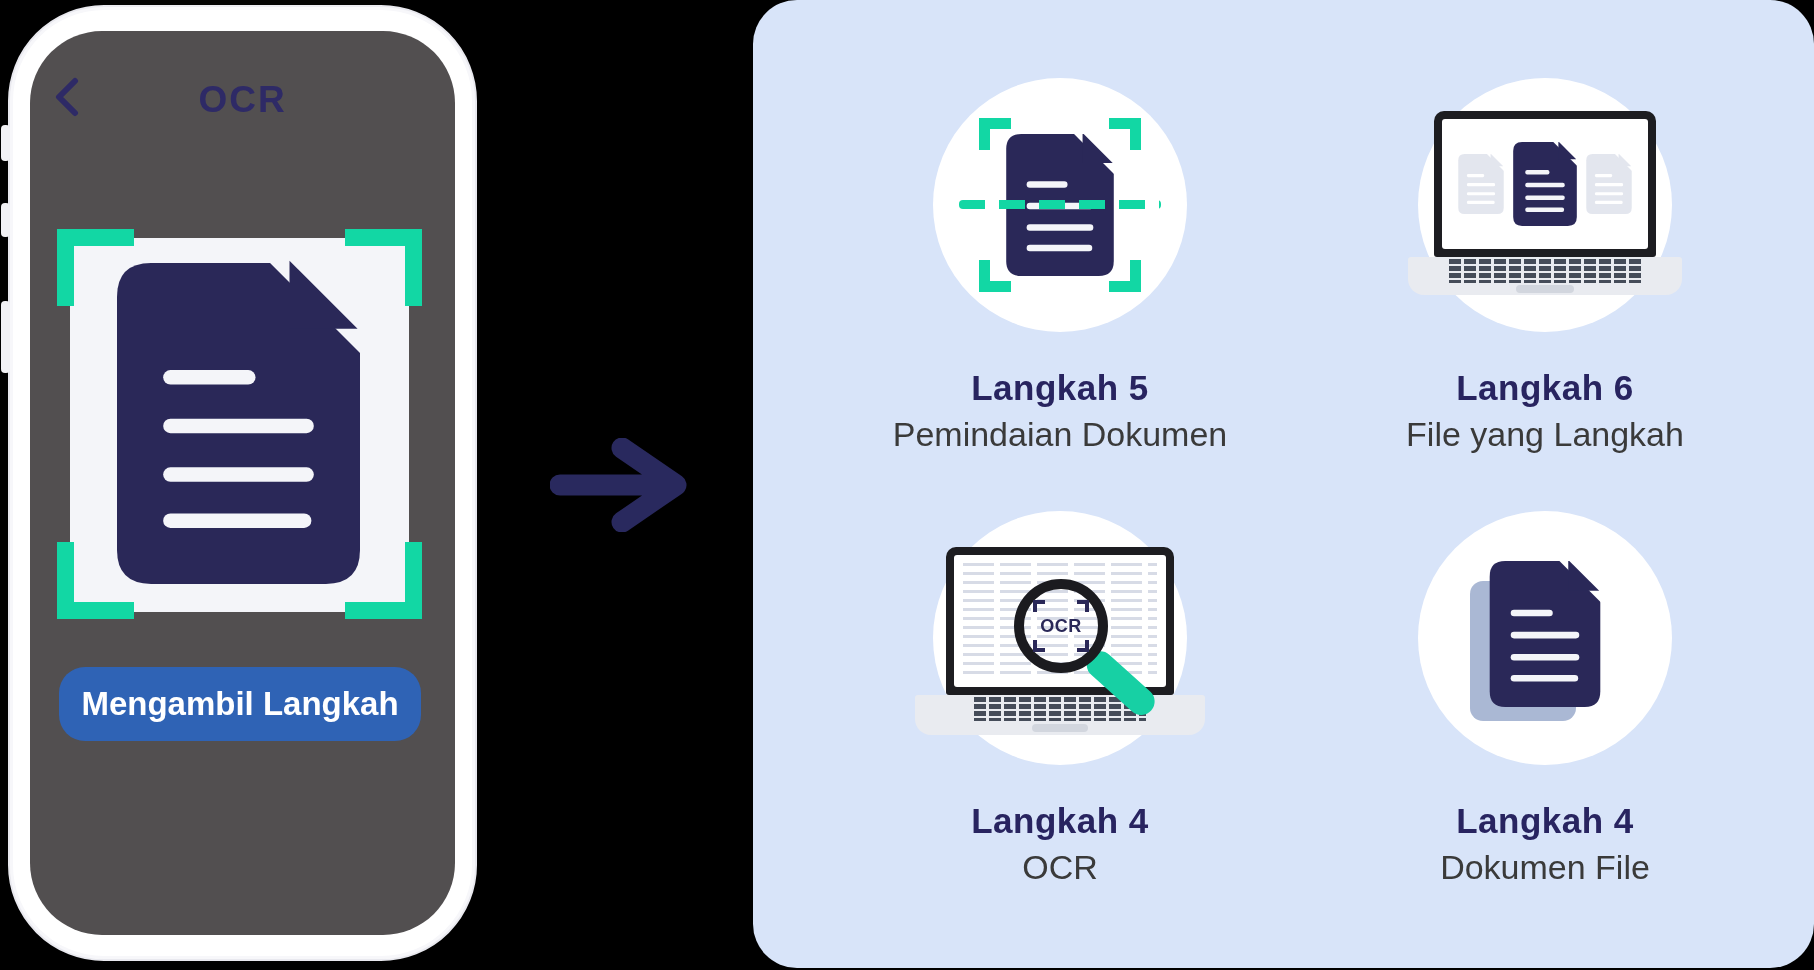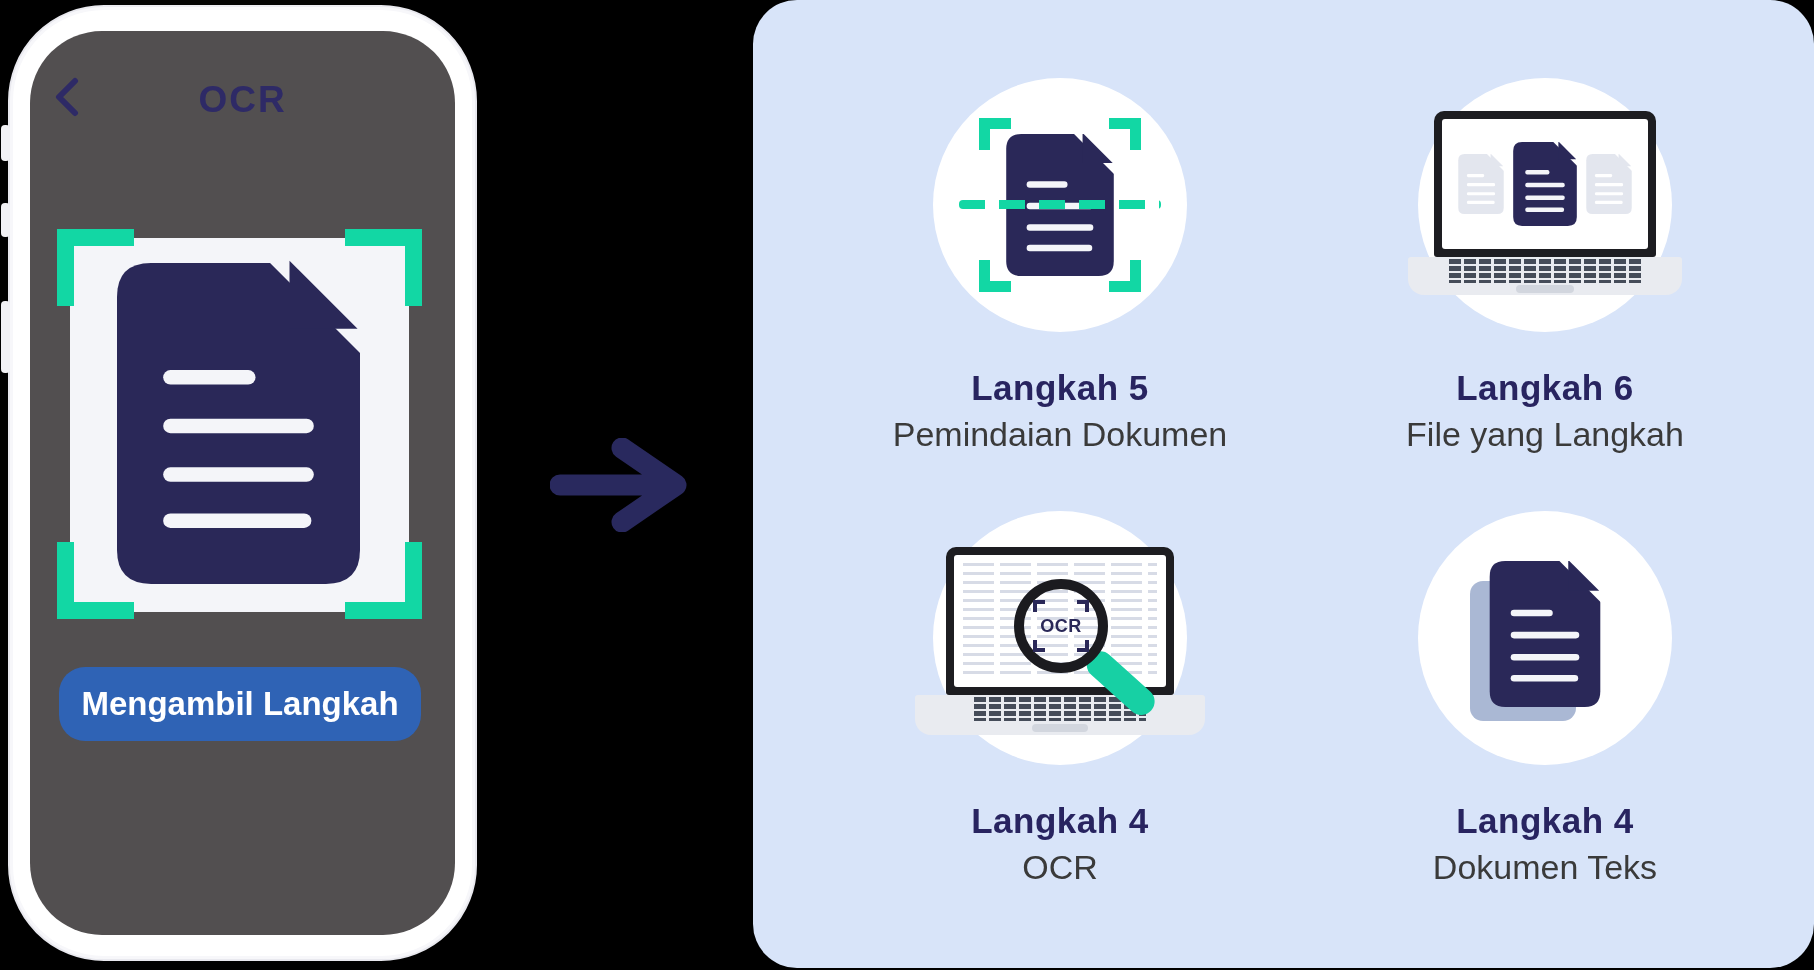--- a/index.html
+++ b/index.html
@@ -256,17 +256,17 @@
           <path class="docbody" d="M68,0 H14 Q0,0 0,14 V118 Q0,132 14,132 H86 Q100,132 100,118 V32 Z"></path>
           <line class="docgap" x1="64" y1="-4" x2="104" y2="36" stroke-width="7"></line>
           <polygon class="docfold" points="71,-1 99,27 71,27"></polygon>
           <rect class="docline" x="19" y="44" width="38" height="6" rx="3"></rect>
           <rect class="docline" x="19" y="64" width="62" height="6" rx="3"></rect>
           <rect class="docline" x="19" y="84" width="62" height="6" rx="3"></rect>
           <rect class="docline" x="19" y="103" width="61" height="6" rx="3"></rect>
         </svg>
       </div>
       <div class="step-label">Langkah 4</div>
-      <div class="step-caption">Dokumen Teks</div>
+      <div class="step-caption">Dokumen File</div>
     </div>
 
   </div>
 </div>
 
 </body></html>

